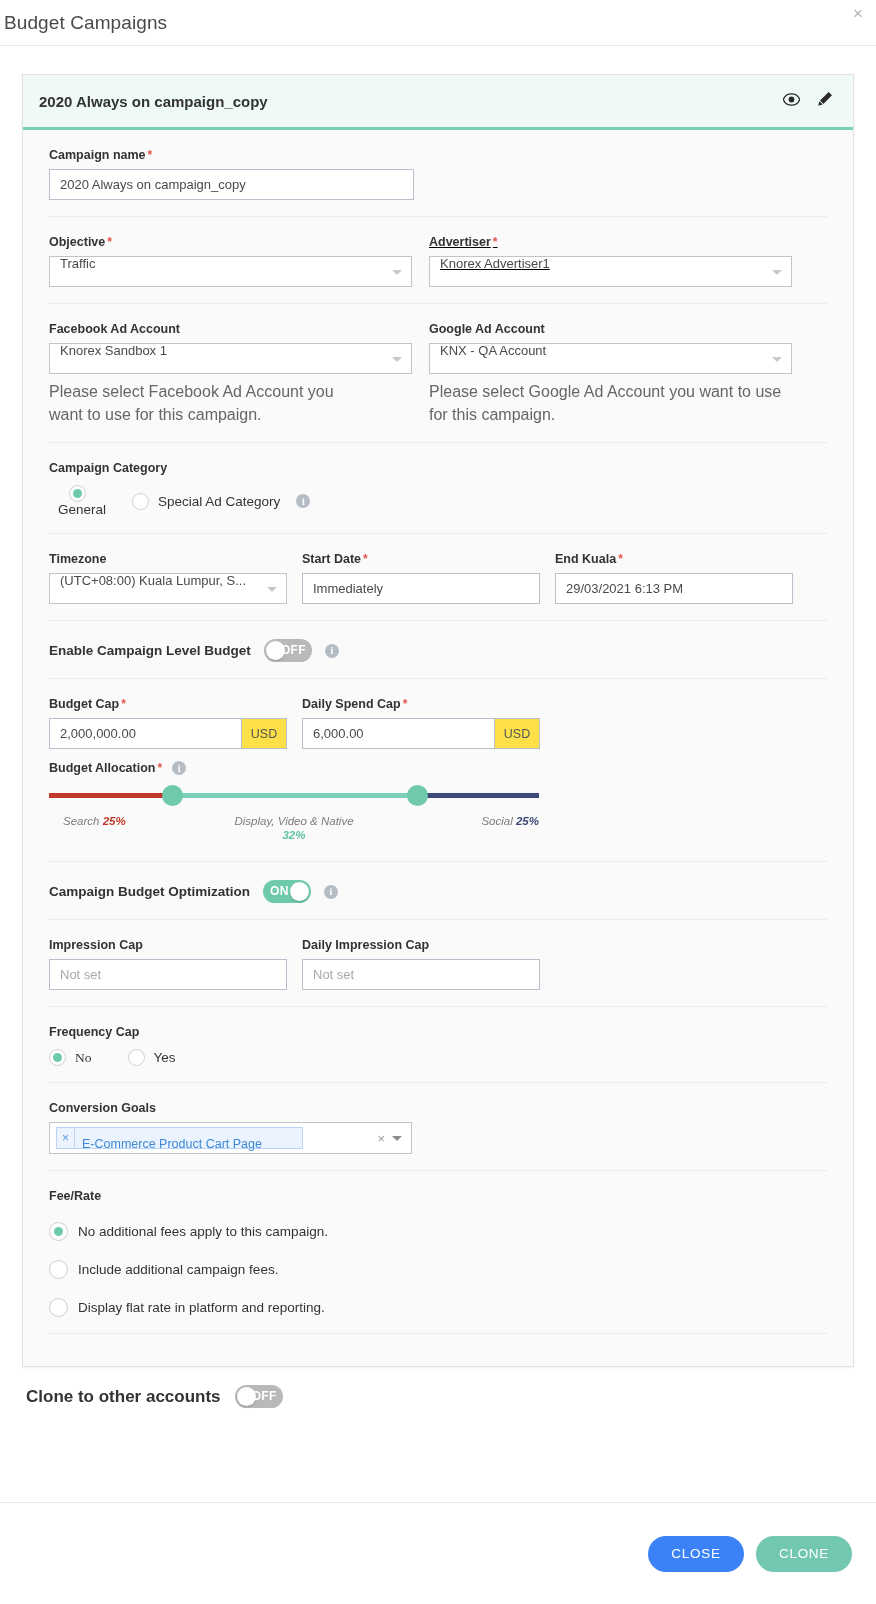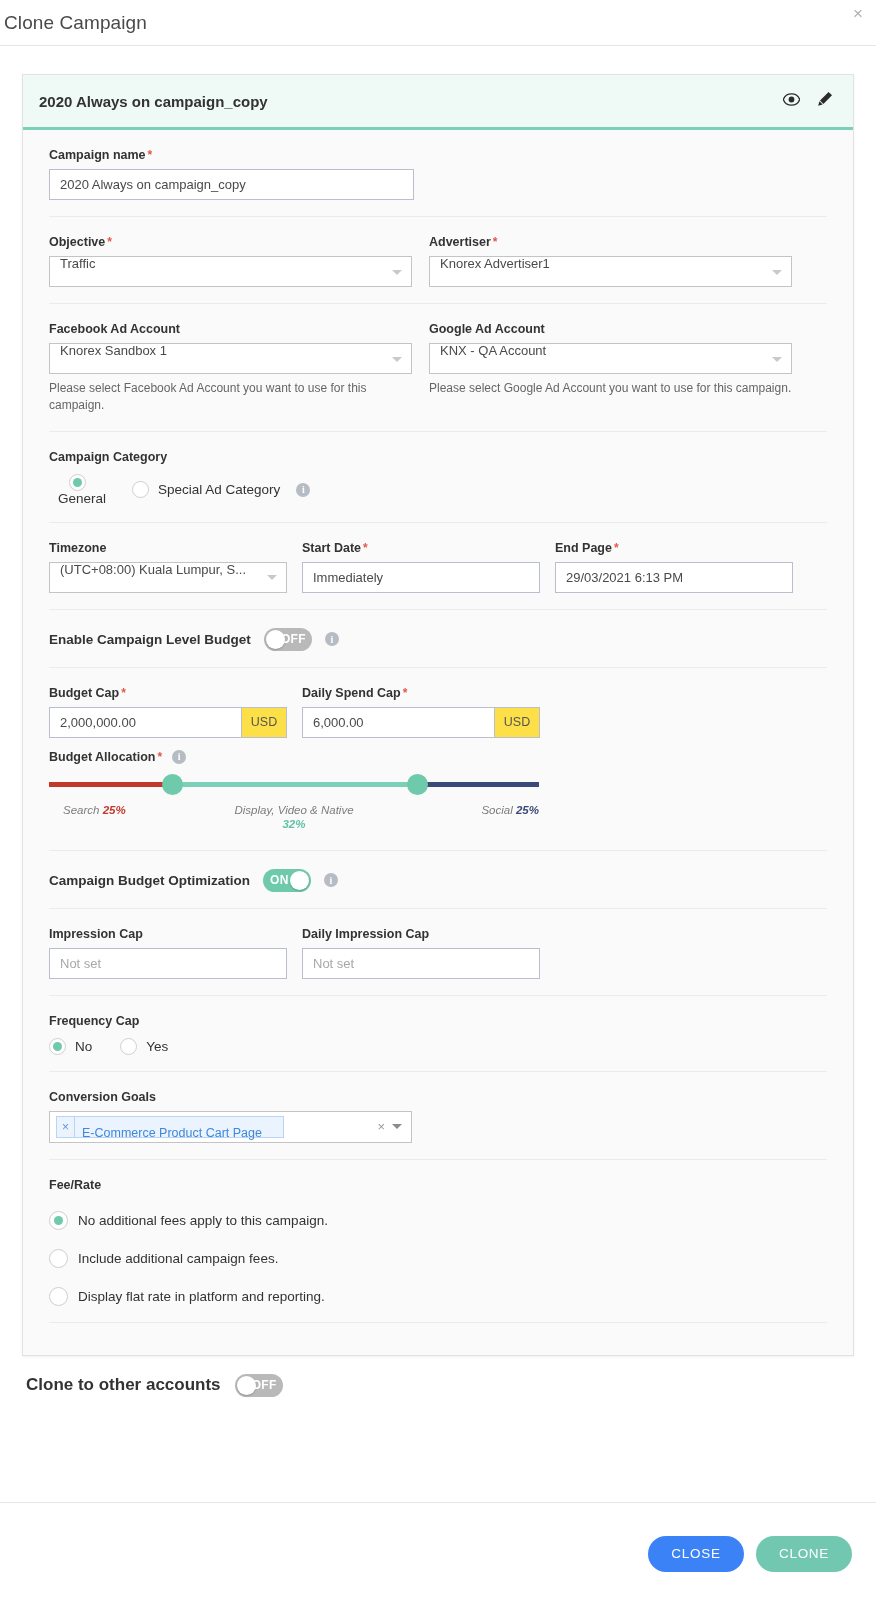--- a/index.html
+++ b/index.html
@@ -123,21 +123,21 @@
     position: absolute;
     right: 9px;
     top: 50%;
     margin-top: -2px;
     width: 0; height: 0;
     border-left: 5px solid transparent;
     border-right: 5px solid transparent;
     border-top: 5px solid #c9c9c9;
   }
   .hint {
-    font-size: 12px;
+    font-size: 16px;
     color: #666;
     margin-top: 6px;
     line-height: 1.45;
   }
 
   
   .radio-row { display: flex; align-items: center; margin-top: 10px; }
   .radio-opt { display: flex; align-items: center; cursor: pointer; }
   .rdo {
     width: 17px; height: 17px;
@@ -271,21 +271,21 @@
     color: #3f88d8;
   }
   .tag .tag-x {
     padding: 0 5px;
     color: #5b9bdf;
     font-size: 12px;
     border-right: 1px solid #b9d4f5;
     cursor: pointer;
     line-height: 20px;
   }
-  .tag .tag-text { padding: 0 21px 0 7px; margin-top: 12px; }
+  .tag .tag-text { padding: 0 40px 0 7px; margin-top: 12px; }
   .tagbox-clear {
     position: absolute;
     right: 26px;
     color: #9a9a9a;
     font-size: 13px;
     cursor: pointer;
   }
   .tagbox-caret {
     position: absolute;
     right: 9px;
@@ -336,21 +336,21 @@
     cursor: pointer;
     font-family: "Liberation Sans", sans-serif;
   }
   .btn-close { background: #3b82f6; }
   .btn-clone { background: #72c7b0; }
 </style>
 </head>
 <body>
 
 <div class="modal-titlebar">
-  <div class="modal-title">Clone Campaign</div>
+  <div class="modal-title">Budget Campaigns</div>
   <button class="modal-close">×</button>
 </div>
 
 <div class="modal-body">
 
   <div class="campaign-card">
 
     <div class="campaign-card-header">
       <div class="campaign-card-title">2020 Always on campaign_copy</div>
       <div class="header-icons">
@@ -382,21 +382,21 @@
         <div class="row">
           <div class="col col-left" style="width:363px;margin-right:17px;">
             <label class="flabel">
               <span>Objective</span><span class="req">*</span>
             </label>
             <div class="sel">
               <span>Traffic</span>
               <span class="caret"></span>
             </div>
           </div>
-          <div class="col col-right" style="width:363px;">
+          <div class="col col-right" style="width:363px;text-decoration:underline;">
             <label class="flabel">
               <span>Advertiser</span><span class="req">*</span>
             </label>
             <div class="sel">
               <span>Knorex Advertiser1</span>
               <span class="caret"></span>
             </div>
           </div>
         </div>
       </div>
@@ -447,21 +447,21 @@
             </div>
           </div>
           <div class="col" style="width:238px;margin-right:15px;">
             <label class="flabel">
               <span>Start Date</span><span class="req">*</span>
             </label>
             <input class="inp" value="Immediately" style="">
           </div>
           <div class="col" style="width:238px;">
             <label class="flabel">
-              <span>End Page</span><span class="req">*</span>
+              <span>End Kuala</span><span class="req">*</span>
             </label>
             <input class="inp" value="29/03/2021 6:13 PM" style="">
           </div>
         </div>
       </div>
 
       <div class="sect">
         <div class="inline-row">
           <span class="inline-label">Enable Campaign Level Budget</span>
           <span class="toggle off">
@@ -546,21 +546,21 @@
           <div class="col" style="width:238px;">
             <label class="flabel">Daily Impression Cap</label>
             <input class="inp" placeholder="Not set" style="">
           </div>
         </div>
       </div>
 
       <div class="sect">
         <label class="flabel">Frequency Cap</label>
         <div class="radio-row">
-          <div class="radio-opt" style="margin-right:28px;">
+          <div class="radio-opt" style="margin-right:36px;font-family:Liberation Serif, serif;">
             <span class="rdo on"></span>
             <span class="rdo-label">No</span>
           </div>
           <div class="radio-opt">
             <span class="rdo"></span>
             <span class="rdo-label">Yes</span>
           </div>
         </div>
       </div>
 

